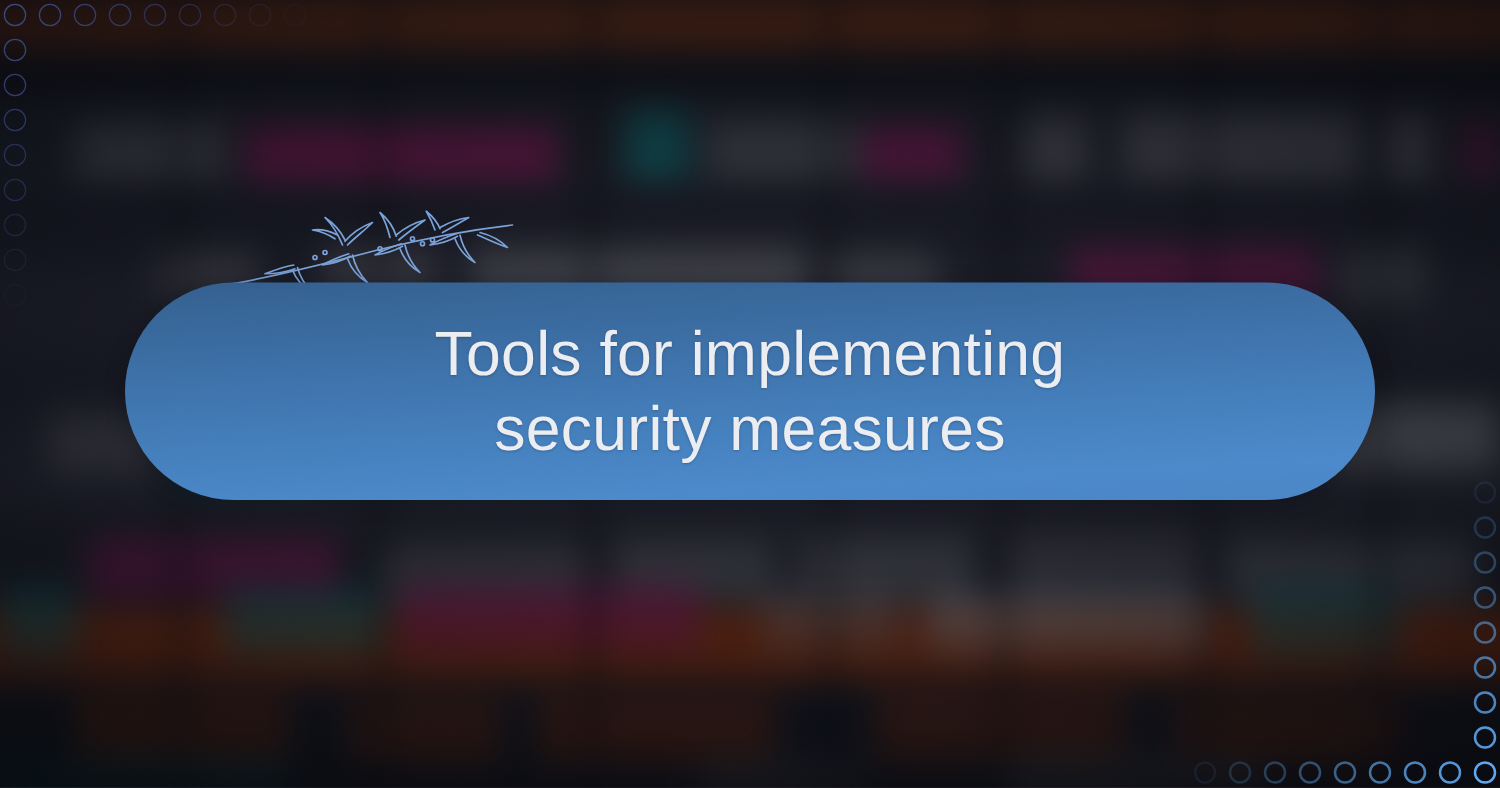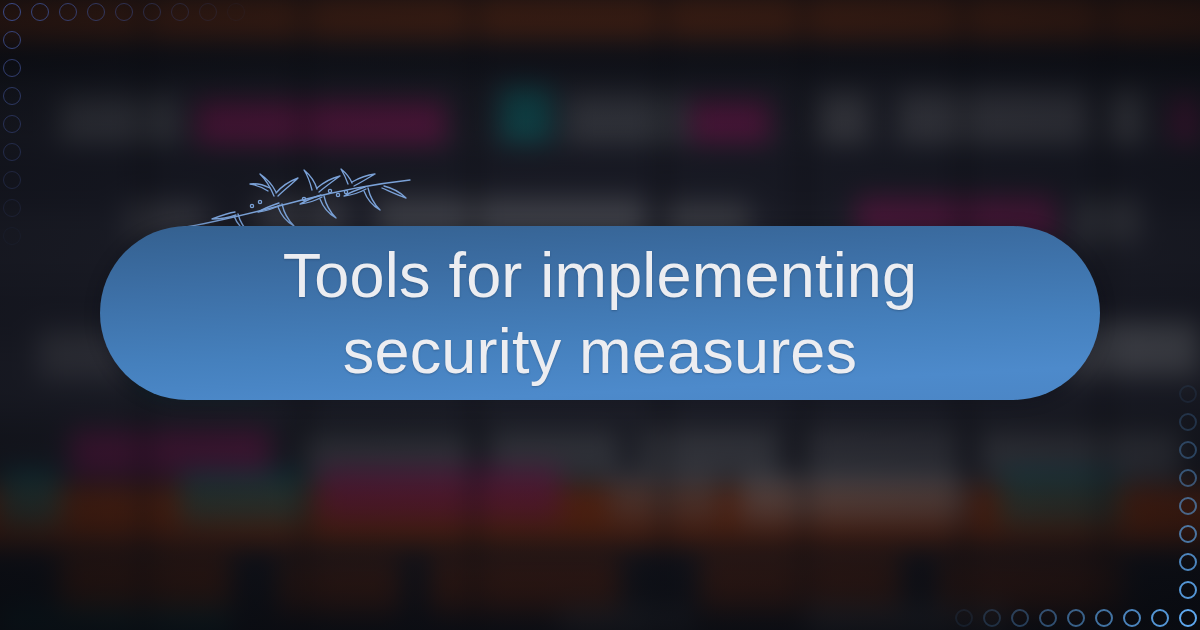--- a/index.html
+++ b/index.html
@@ -82,21 +82,21 @@
     background: linear-gradient(177deg, #34608f 0%, #3c6ea4 28%, #4580bd 62%, #4d8acb 85%, #4b86c6 100%);
     box-shadow: 0 2px 16px rgba(8,12,22,.33);
     display: flex;
     align-items: center;
     justify-content: center;
   }
   #pill-title {
     margin: 0;
     width: 880px;
     text-align: center;
-    font-size: 63px;
+    font-size: 50px;
     line-height: 1.21;
     font-weight: 400;
     letter-spacing: .2px;
     color: #ecedf1;
     text-shadow: 0 1px 2px rgba(18,38,64,.30);
     white-space: pre-line;
   }
 </style>
 </head>
 <body>

